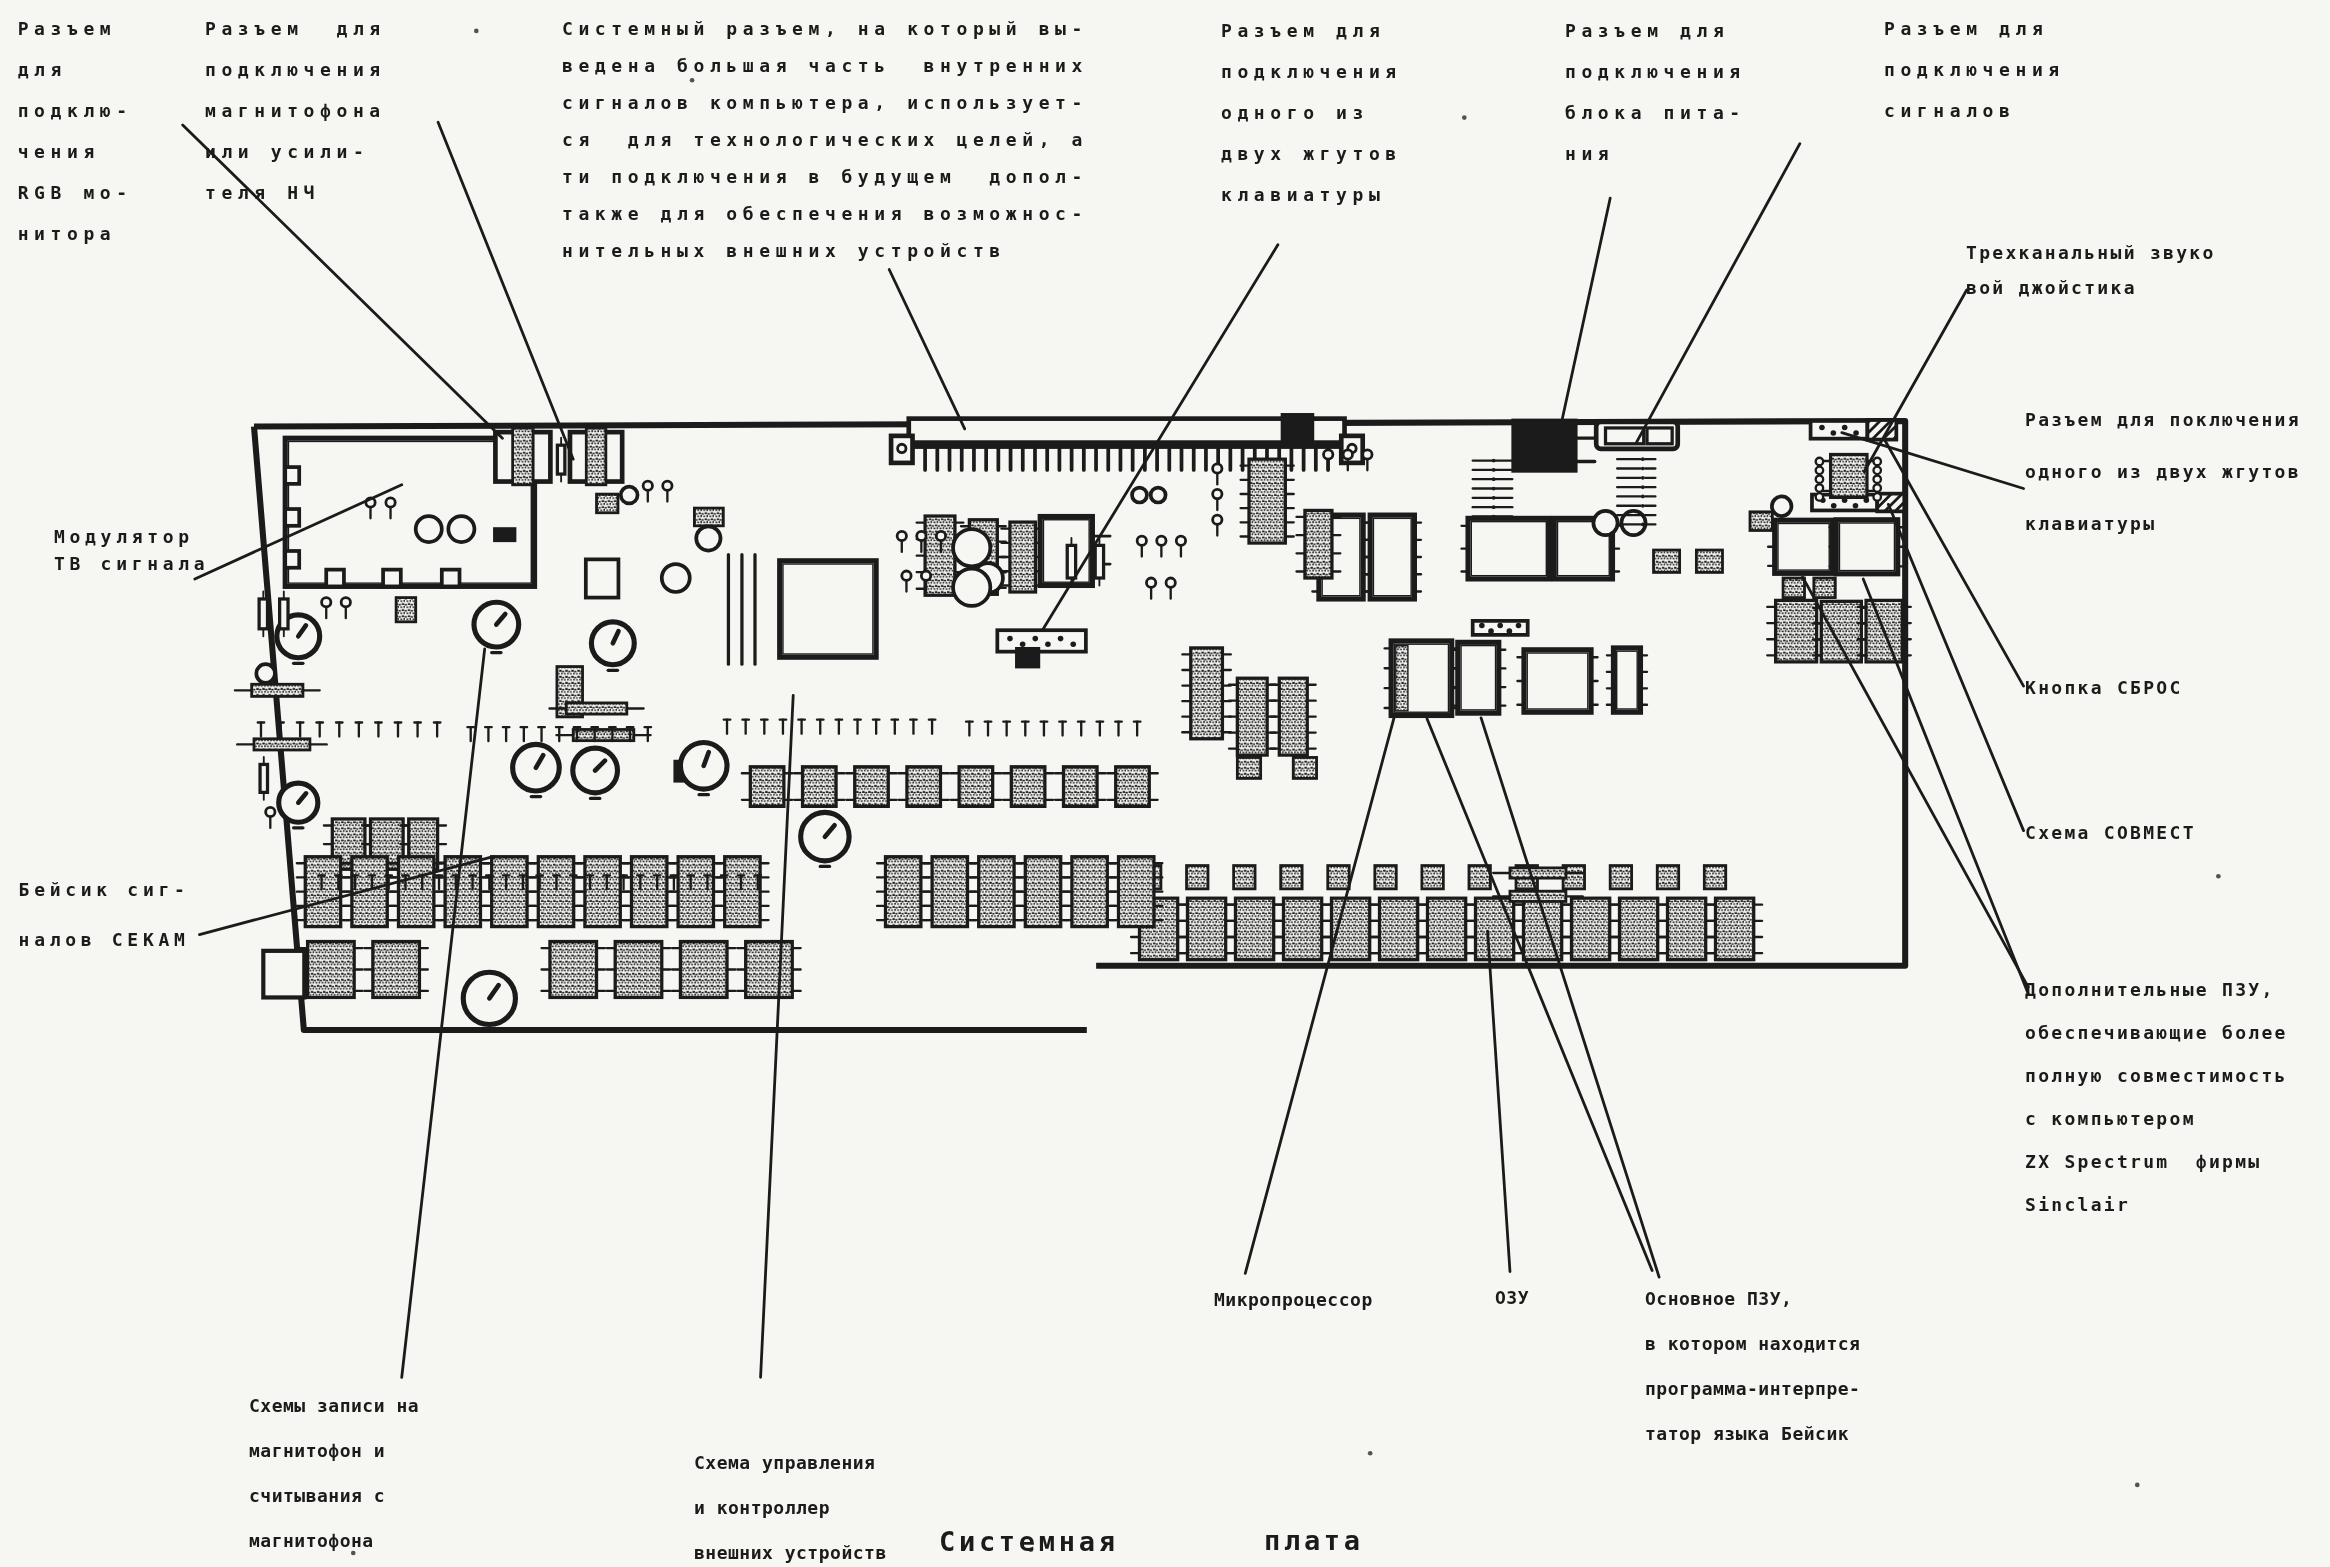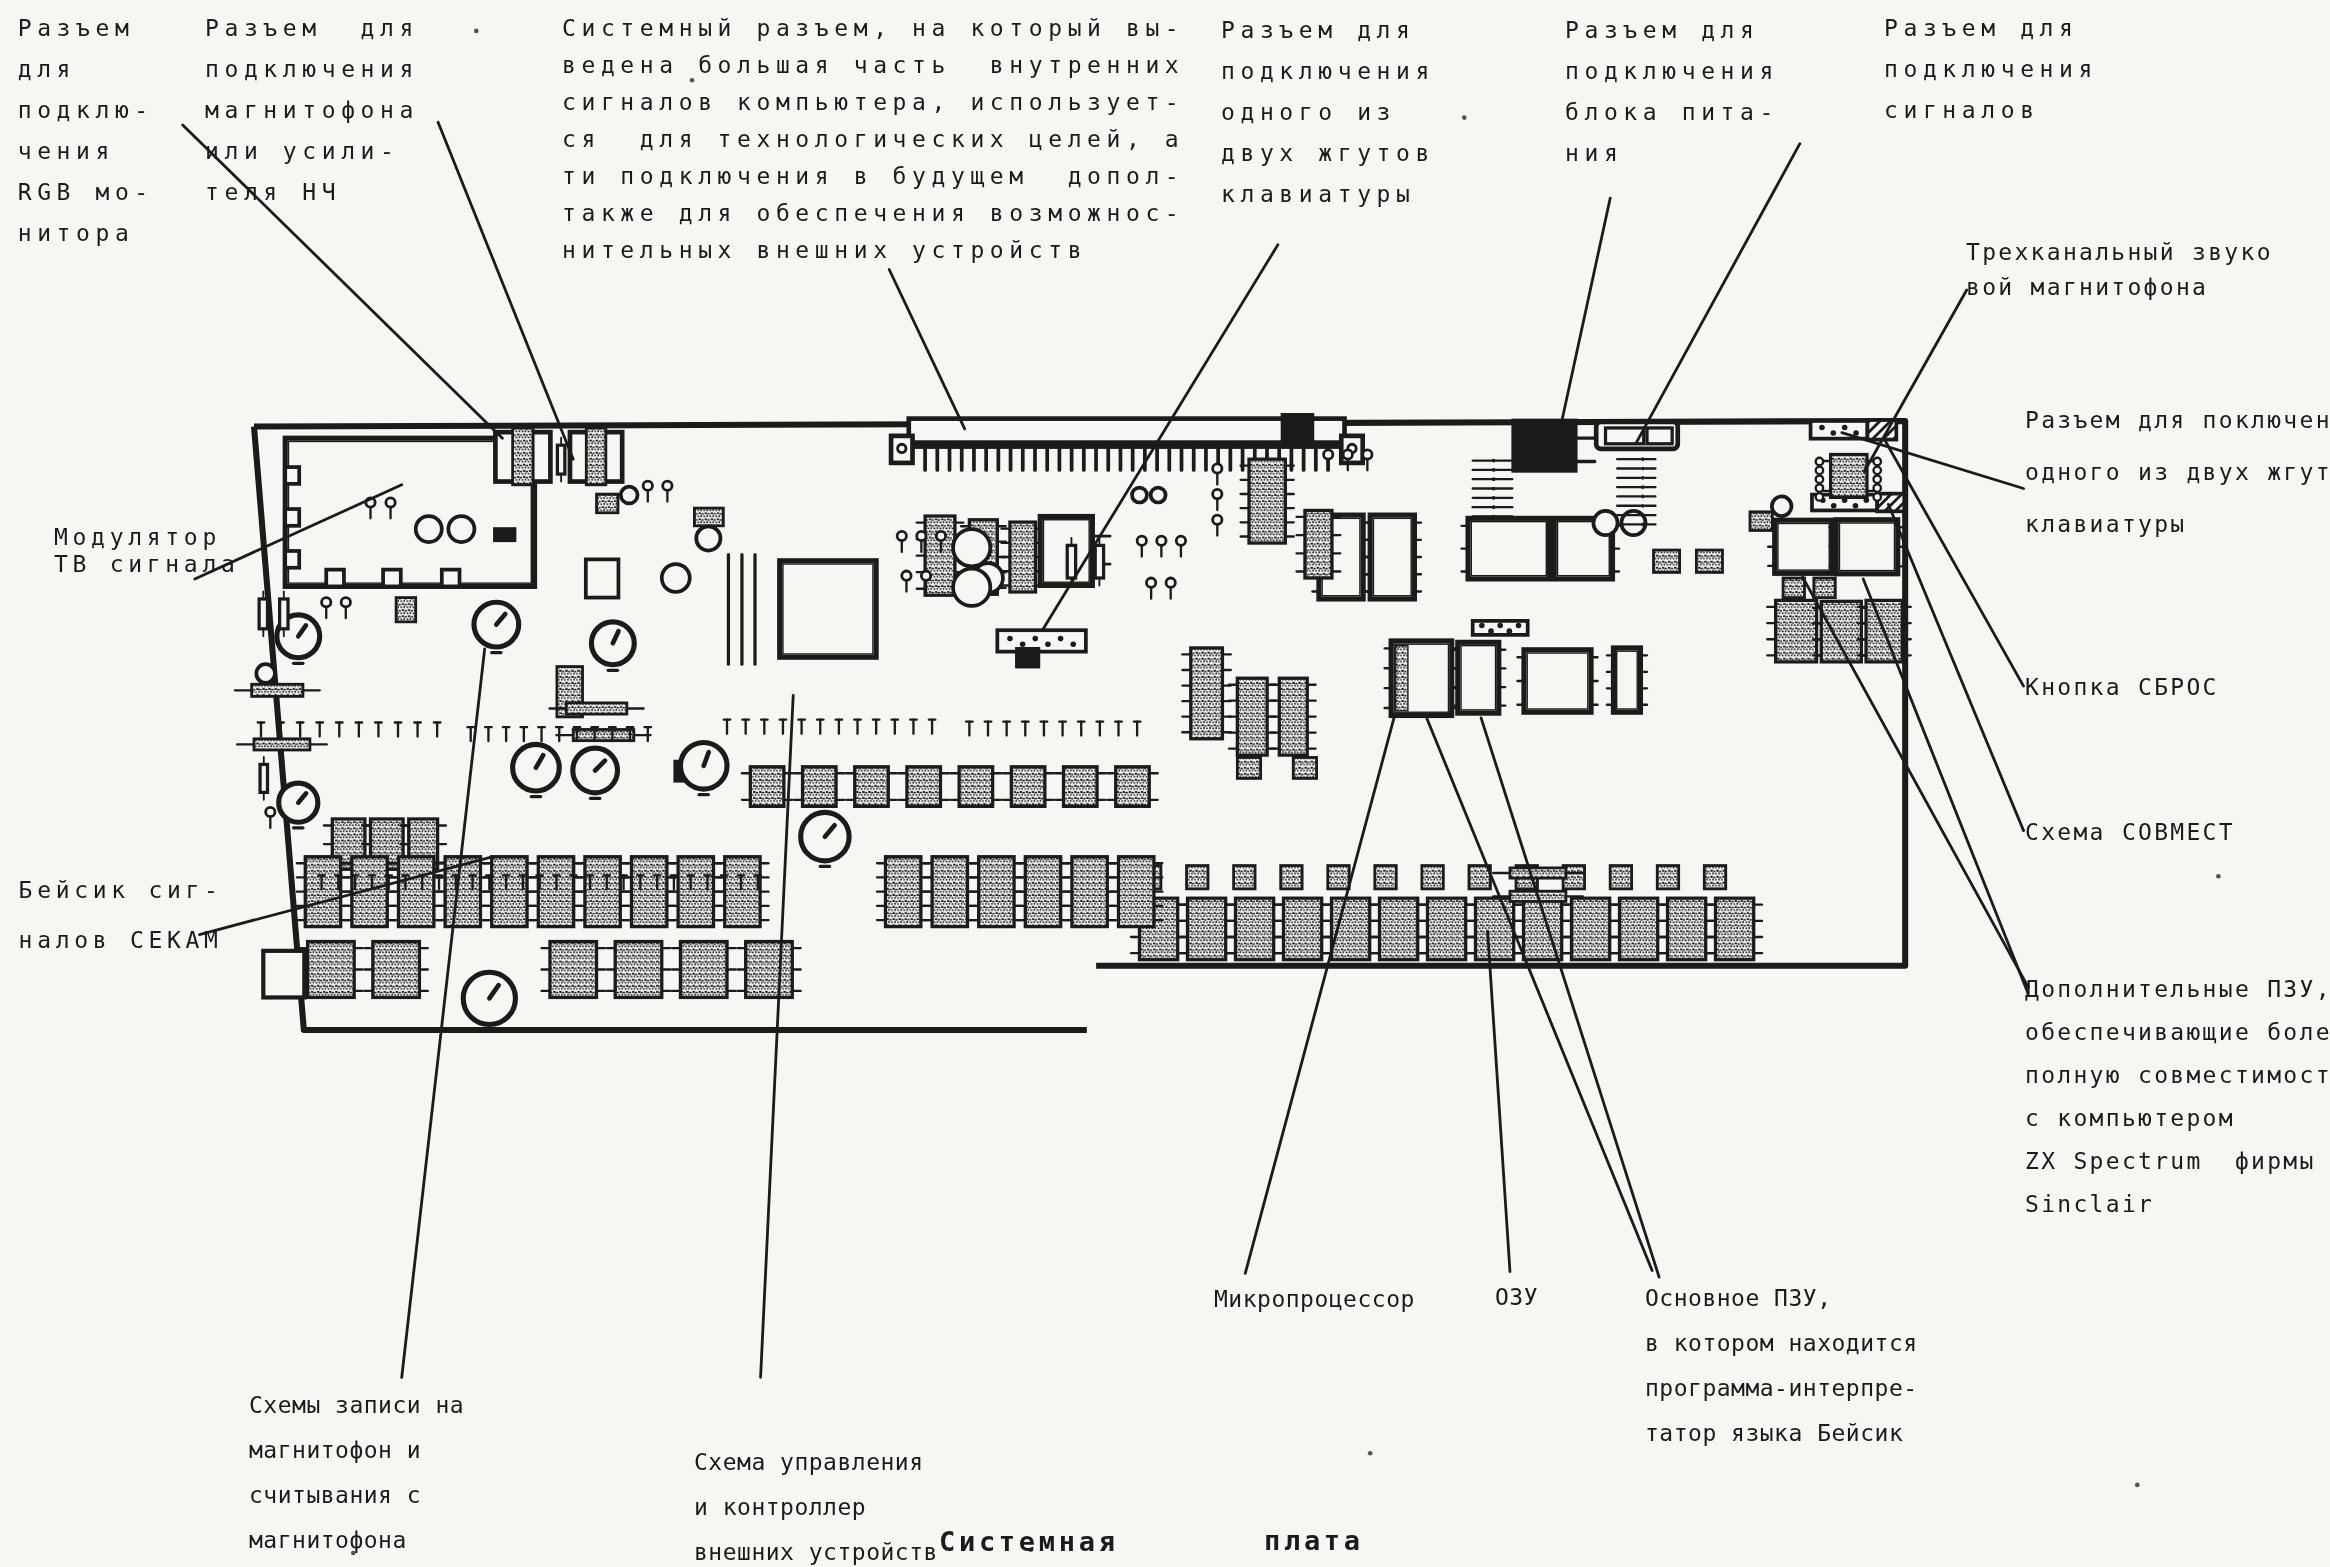--- a/index.html
+++ b/index.html
@@ -1,19 +1,19 @@
 <!DOCTYPE html>
 <html style="font-size:7.5px"><head>
 <meta charset="utf-8">
 <style>
   html,body{margin:0;padding:0;width:2388px;height:1568px;background:#f6f6f3;overflow:hidden;}
   .page{position:absolute;inset:0;width:2388px;height:1568px;background:#f6f6f3;
         font-family:"DejaVu Sans Mono","Liberation Mono",monospace;color:#1b1b1b;}
   #board-svg{position:absolute;left:0;top:0;width:2388px;height:1568px;}
-  .lbl{position:absolute;white-space:nowrap;font-size:23px;line-height:41px;letter-spacing:5.6px;}
+  .lbl{position:absolute;white-space:nowrap;font-size:18px;line-height:41px;letter-spacing:5.6px;font-weight:bold;}
   .lbl div{white-space:pre;}
   .lh79 div{line-height:37px;}
   .lh75 div{line-height:35px;}
   .lh112 div{line-height:52px;}
   .lh57 div{line-height:26.6px;}
   .lh108 div{line-height:50px;}
   .lh92 div{line-height:43px;}
   .lh97 div{line-height:45px;}
   .ls5{letter-spacing:2.3px;}
   .ls10{letter-spacing:4.7px;}
@@ -1228,21 +1228,21 @@
       <div>ния</div>
   </div>
   <div class="lbl" style="left:1884px;top:8.4px">
     <div>Разъем для</div>
       <div>подключения</div>
     <div>сигналов</div>
   </div>
 
   <div class="lbl lh75 ls5" style="left:1966px;top:235px">
     <div>Трехканальный звуко</div>
-      <div>вой магнитофона</div>
+      <div>вой джойстика</div>
   </div>
   <div class="lbl lh112 ls5" style="left:2025px;top:394px">
     <div>Разъем для поключения</div>
       <div>одного из двух жгутов</div>
     <div>клавиатуры</div>
   </div>
   <div class="lbl ls5" style="left:2025px;top:667px">
     <div>Кнопка СБРОС</div>
   </div>
   <div class="lbl ls5" style="left:2025px;top:812px">

